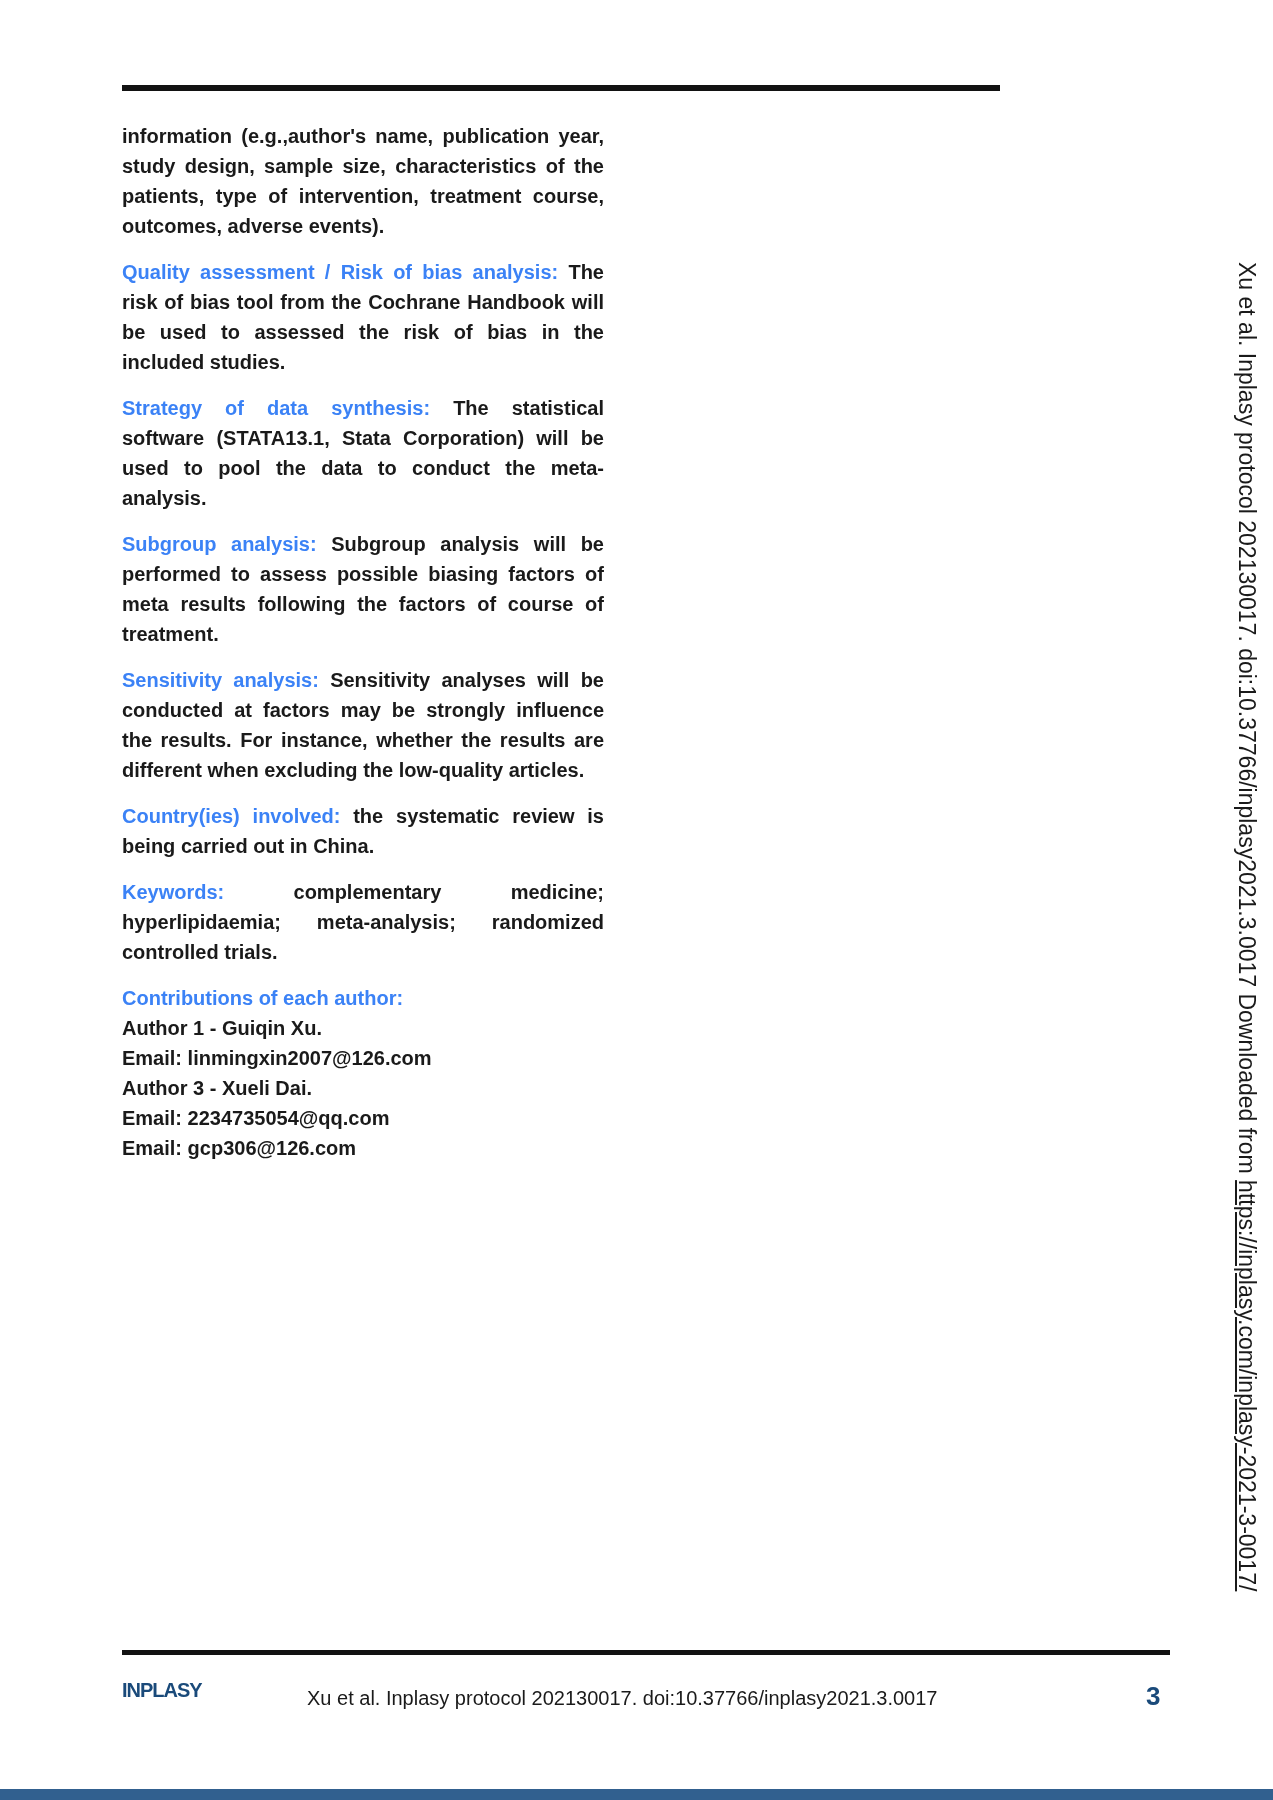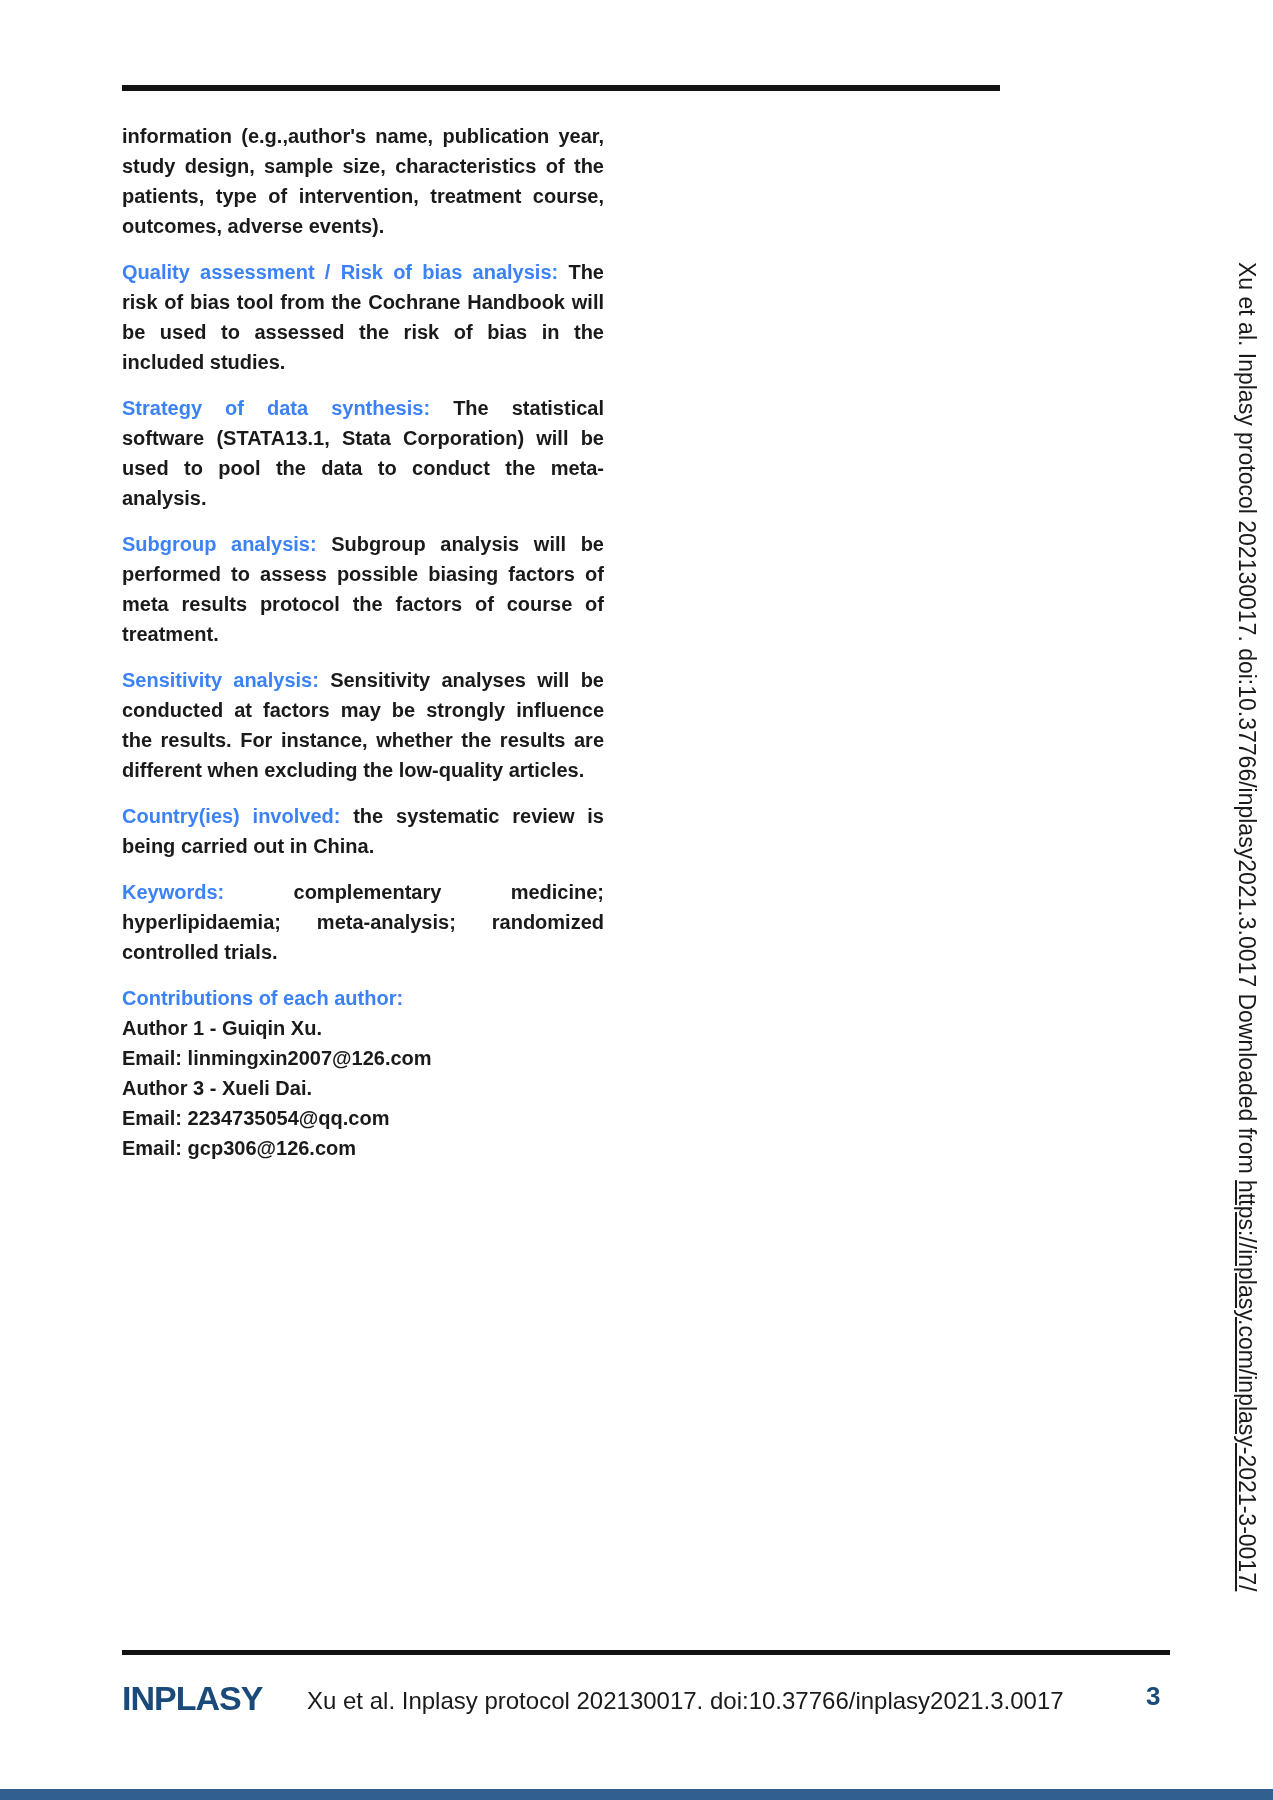--- a/index.html
+++ b/index.html
@@ -34,26 +34,26 @@
     font-size: 23px; line-height: 24px; font-weight: normal;
     white-space: nowrap; color: #1a1a1a;
   }
   .sidebar-vertical a { color: #1a1a1a; text-decoration: underline; }
   .footer-rule {
     position: absolute; left: 122px; top: 1650px;
     width: 1048px; height: 5px; background: #121212;
   }
   .footer-logo {
     position: absolute; left: 122px; top: 1679px;
-    font-size: 34px; font-weight: bold; letter-spacing: -1px;
+    font-size: 20px; font-weight: bold; letter-spacing: -1px;
     color: #1a4a7a;
   }
   .footer-citation {
     position: absolute; left: 307px; top: 1687px;
-    font-size: 24px; font-weight: normal; color: #1a1a1a;
+    font-size: 20px; font-weight: normal; color: #1a1a1a;
   }
   .footer-page {
     position: absolute; left: 1146px; top: 1681px;
     font-size: 26px; font-weight: bold; color: #1a4a7a;
   }
   .bottom-bar {
     position: absolute; left: 0; top: 1789px;
     width: 1273px; height: 11px; background: #31608f;
   }
 </style>
@@ -62,21 +62,21 @@
 
 <div class="top-rule"></div>
 
 <div class="body-col">
   <p class="para"><span class="ph"></span><span>information (e.g.,author's name, publication year, study design, sample size, characteristics of the patients, type of intervention, treatment course, outcomes, adverse events).</span></p>
 
   <p class="para"><span class="ph">Quality assessment / Risk of bias analysis: </span><span>The risk of bias tool from the Cochrane Handbook will be used to assessed the risk of bias in the included studies.</span></p>
 
   <p class="para"><span class="ph">Strategy of data synthesis: </span><span>The statistical software (STATA13.1, Stata Corporation) will be used to pool the data to conduct the meta-analysis.</span></p>
 
-  <p class="para"><span class="ph">Subgroup analysis: </span><span>Subgroup analysis will be performed to assess possible biasing factors of meta results protocol the factors of course of treatment.</span></p>
+  <p class="para"><span class="ph">Subgroup analysis: </span><span>Subgroup analysis will be performed to assess possible biasing factors of meta results following the factors of course of treatment.</span></p>
 
   <p class="para"><span class="ph">Sensitivity analysis: </span><span>Sensitivity analyses will be conducted at factors may be strongly influence the results. For instance, whether the results are different when excluding the low-quality articles.</span></p>
 
   <p class="para"><span class="ph">Country(ies) involved: </span><span>the systematic review is being carried out in China.</span></p>
 
   <p class="para"><span class="ph">Keywords: </span><span>complementary medicine; hyperlipidaemia; meta-analysis; randomized controlled trials.</span></p>
 
   <div class="para contrib">
     <span class="ph">Contributions of each author:</span>
     <span class="cline">Author 1 - Guiqin Xu.</span>

